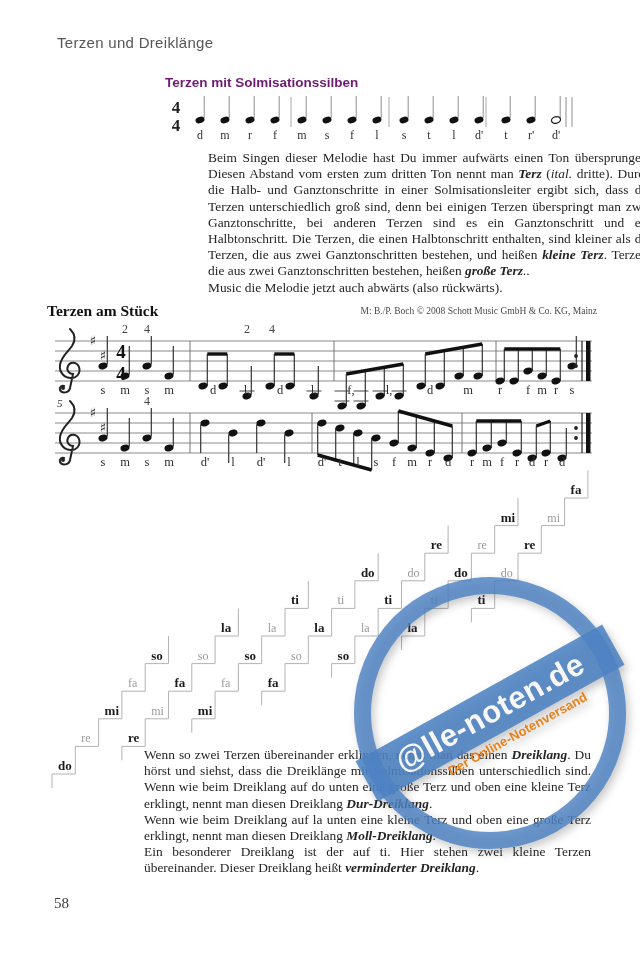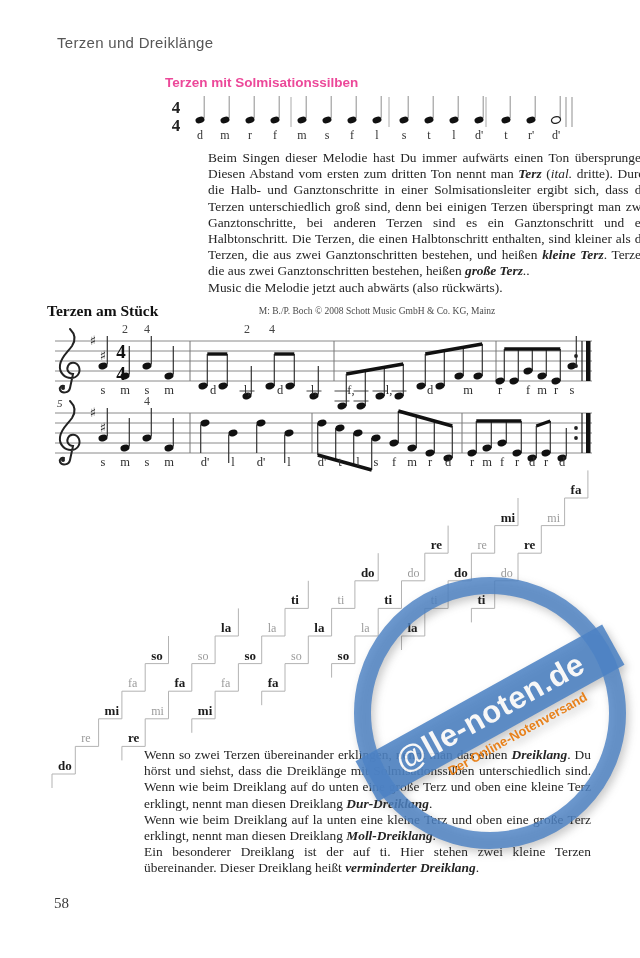--- a/index.html
+++ b/index.html
@@ -1,25 +1,25 @@
 <!DOCTYPE html>
 <html><head>
 <meta charset="utf-8">
 <style>
   html,body{margin:0;padding:0;background:#e8e8e8;}
   .page{position:relative;width:640px;height:958px;margin:0 auto;background:#ffffff;overflow:hidden;
         font-family:"Liberation Serif", serif;color:#222;}
   .h-top{position:absolute;left:57px;top:34px;font-family:"Liberation Sans",sans-serif;
          font-size:15px;color:#565656;letter-spacing:.3px;}
   .sec-h-sans{position:absolute;font-family:"Liberation Sans",sans-serif;font-weight:bold;
-              font-size:13.5px;color:#ec4899;}
+              font-size:13.5px;color:#701a75;}
   .sec1-h{left:165px;top:75px;}
   .sec3-h{left:165px;top:487px;}
   .sec2-h{position:absolute;left:47px;top:302px;font-weight:bold;font-size:15.5px;color:#111;}
-  .credit{position:absolute;left:157px;top:306px;width:440px;text-align:center;
+  .credit{position:absolute;left:157px;top:306px;width:440px;text-align:right;
           font-size:9.5px;color:#4a4a4a;}
   .para{position:absolute;font-size:13.4px;line-height:16.2px;text-align:justify;color:#252525;}
   .p1{left:160px;top:150px;width:443px;margin-left:48px;}
   .p1-last{text-align:left;}
   .p3intro{left:160px;top:503px;width:300px;}
   .p2{left:144px;top:747px;width:447px;z-index:1;}
   .bi{font-weight:bold;font-style:italic;}
   .i{font-style:italic;}
   #music{position:absolute;left:0;top:0;width:640px;height:958px;z-index:2;pointer-events:none;}
   .pagenum{position:absolute;left:54px;top:895px;font-size:15px;color:#3a3a3a;}

